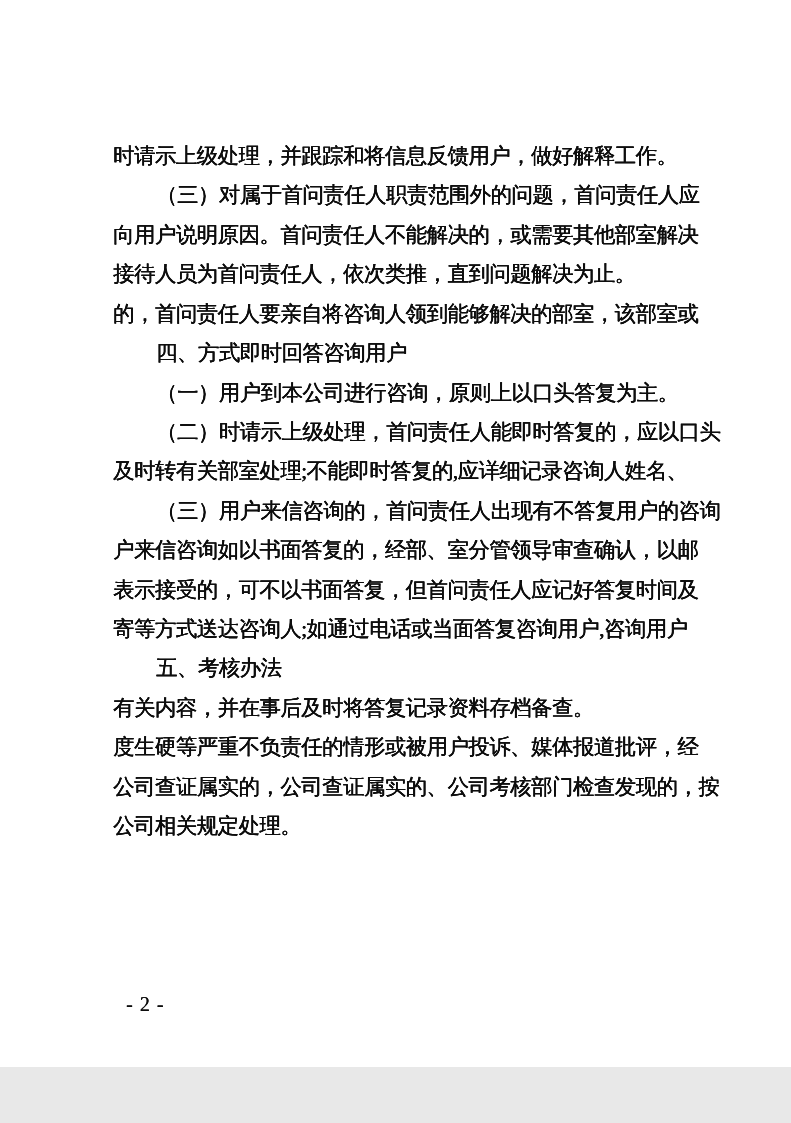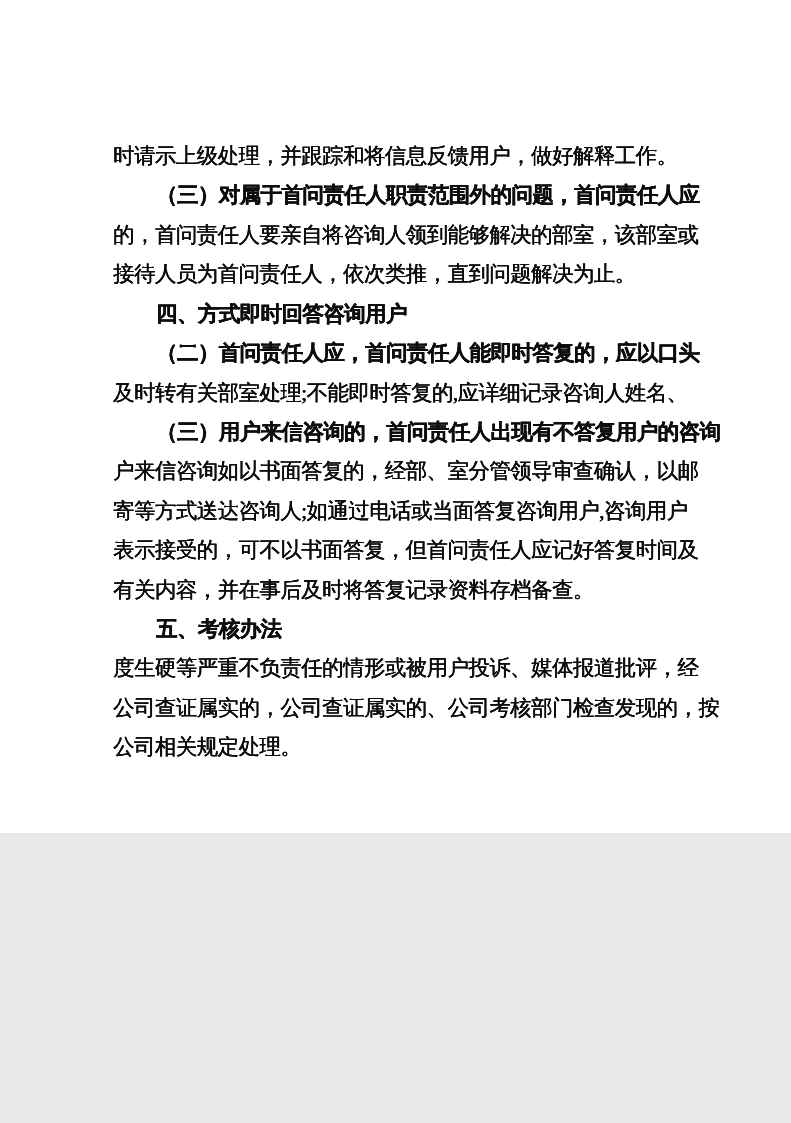--- a/index.html
+++ b/index.html
@@ -3,21 +3,21 @@
 <meta charset="utf-8">
 <style>
   html, body {
     margin: 0;
     padding: 0;
     background: #e8e8e8;
   }
   .page {
     position: relative;
     width: 791px;
-    height: 833px;
+    height: 1067px;
     background: #ffffff;
     overflow: hidden;
     font-family: "Liberation Serif", "DejaVu Serif", serif;
   }
   .doc-text {
     position: absolute;
     left: 113px;
     top: 137px;
     width: 610px;
   }
@@ -25,21 +25,20 @@
     height: 39.43px;
     line-height: 39.43px;
     font-size: 21.5px;
     letter-spacing: -0.6px;
     color: #0d0d0d;
     white-space: nowrap;
     text-shadow: 0.35px 0 0 currentColor, 0 0.25px 0 currentColor;
   }
   .line.indent {
     padding-left: 43px;
-    font-weight: bold;
   }
   .page-number {
     position: absolute;
     left: 126px;
     top: 990px;
     font-size: 20px;
     line-height: 28px;
     letter-spacing: 1px;
     color: #0d0d0d;
     text-shadow: 0.3px 0 0 currentColor;
@@ -50,45 +49,47 @@
 <body>
 
 <div class="page">
 
   <div class="doc-text">
 
       <div class="line">时请示上级处理，并跟踪和将信息反馈用户，做好解释工作。</div>
 
       <div class="line indent">（三）对属于首问责任人职责范围外的问题，首问责任人应</div>
 
+      <div class="line">向用户说明原因。首问责任人不能解决的，或需要其他部室解决</div>
+
+      <div class="line">接待人员为首问责任人，依次类推，直到问题解决为止。</div>
 
       <div class="line">的，首问责任人要亲自将咨询人领到能够解决的部室，该部室或</div>
 
-      <div class="line">接待人员为首问责任人，依次类推，直到问题解决为止。</div>
-
       <div class="line indent">四、方式即时回答咨询用户</div>
 
+      <div class="line indent">（一）用户到本公司进行咨询，原则上以口头答复为主。</div>
 
-      <div class="line indent">（二）首问责任人应，首问责任人能即时答复的，应以口头</div>
+      <div class="line indent">（二）时请示上级处理，首问责任人能即时答复的，应以口头</div>
 
       <div class="line">及时转有关部室处理;不能即时答复的,应详细记录咨询人姓名、</div>
 
 
       <div class="line indent">（三）用户来信咨询的，首问责任人出现有不答复用户的咨询</div>
 
 
       <div class="line">户来信咨询如以书面答复的，经部、室分管领导审查确认，以邮</div>
 
+      <div class="line">表示接受的，可不以书面答复，但首问责任人应记好答复时间及</div>
+
       <div class="line">寄等方式送达咨询人;如通过电话或当面答复咨询用户,咨询用户</div>
 
-      <div class="line">表示接受的，可不以书面答复，但首问责任人应记好答复时间及</div>
+      <div class="line indent">五、考核办法</div>
 
       <div class="line">有关内容，并在事后及时将答复记录资料存档备查。</div>
-
-      <div class="line indent">五、考核办法</div>
 
 
       <div class="line">度生硬等严重不负责任的情形或被用户投诉、媒体报道批评，经</div>
 
       <div class="line">公司查证属实的，公司查证属实的、公司考核部门检查发现的，按</div>
 
       <div class="line">公司相关规定处理。</div>
 
     </div>
 

